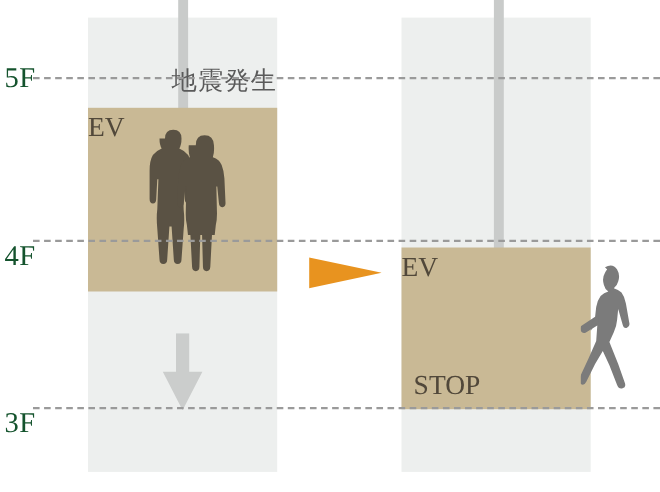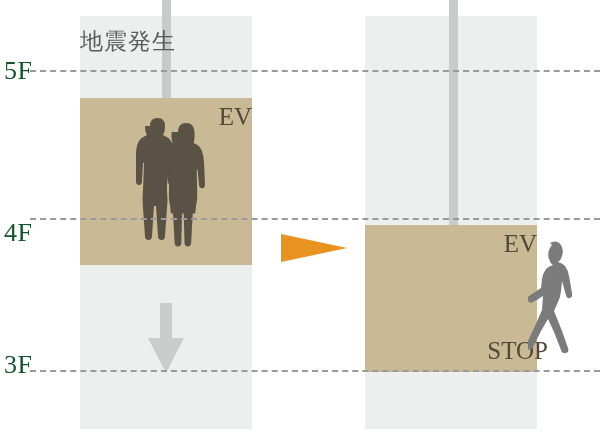--- a/index.html
+++ b/index.html
@@ -23,31 +23,32 @@
     font-family:"Liberation Serif","DejaVu Serif",serif;
   }
 
   
   .shaft{position:absolute;background:#edefee;}
   .cable{position:absolute;background:#c9cbca;width:9px;}
 
   
   .cab{position:absolute;background:#c9b995;}
   .cab-text{
-    position:absolute;width:100%;text-align:right;
+    position:absolute;width:100%;text-align:left;
     color:#51483a;font-size:25px;line-height:1;
     font-family:"Liberation Serif","DejaVu Serif",serif;
   }
 
   
   .panel-title{
-    position:absolute;width:100%;text-align:left;
+    position:absolute;width:100%;text-align:right;
     color:#5a5a5a;font-size:23px;line-height:1;
     font-family:"Liberation Sans","DejaVu Sans",sans-serif;
     letter-spacing:1px;
+    margin-top:32px;
   }
 
   
   .orange-arrow{position:absolute;}
 
   
   .down-arrow{position:absolute;}
 
   
   .people{position:absolute;}
@@ -101,15 +102,15 @@
     </g>
   </svg>
 
   <div class="floor-line" style="top:70px;"></div>
   <div class="floor-label" style="top:58px;">5F</div>
 
   <div class="floor-line" style="top:218px;"></div>
   <div class="floor-label" style="top:220px;">4F</div>
 
   <div class="floor-line" style="top:370px;"></div>
-  <div class="floor-label" style="top:352px;">3F</div>
+  <div class="floor-label" style="top:372px;">3F</div>
 
 </div>
 
 </body></html>

